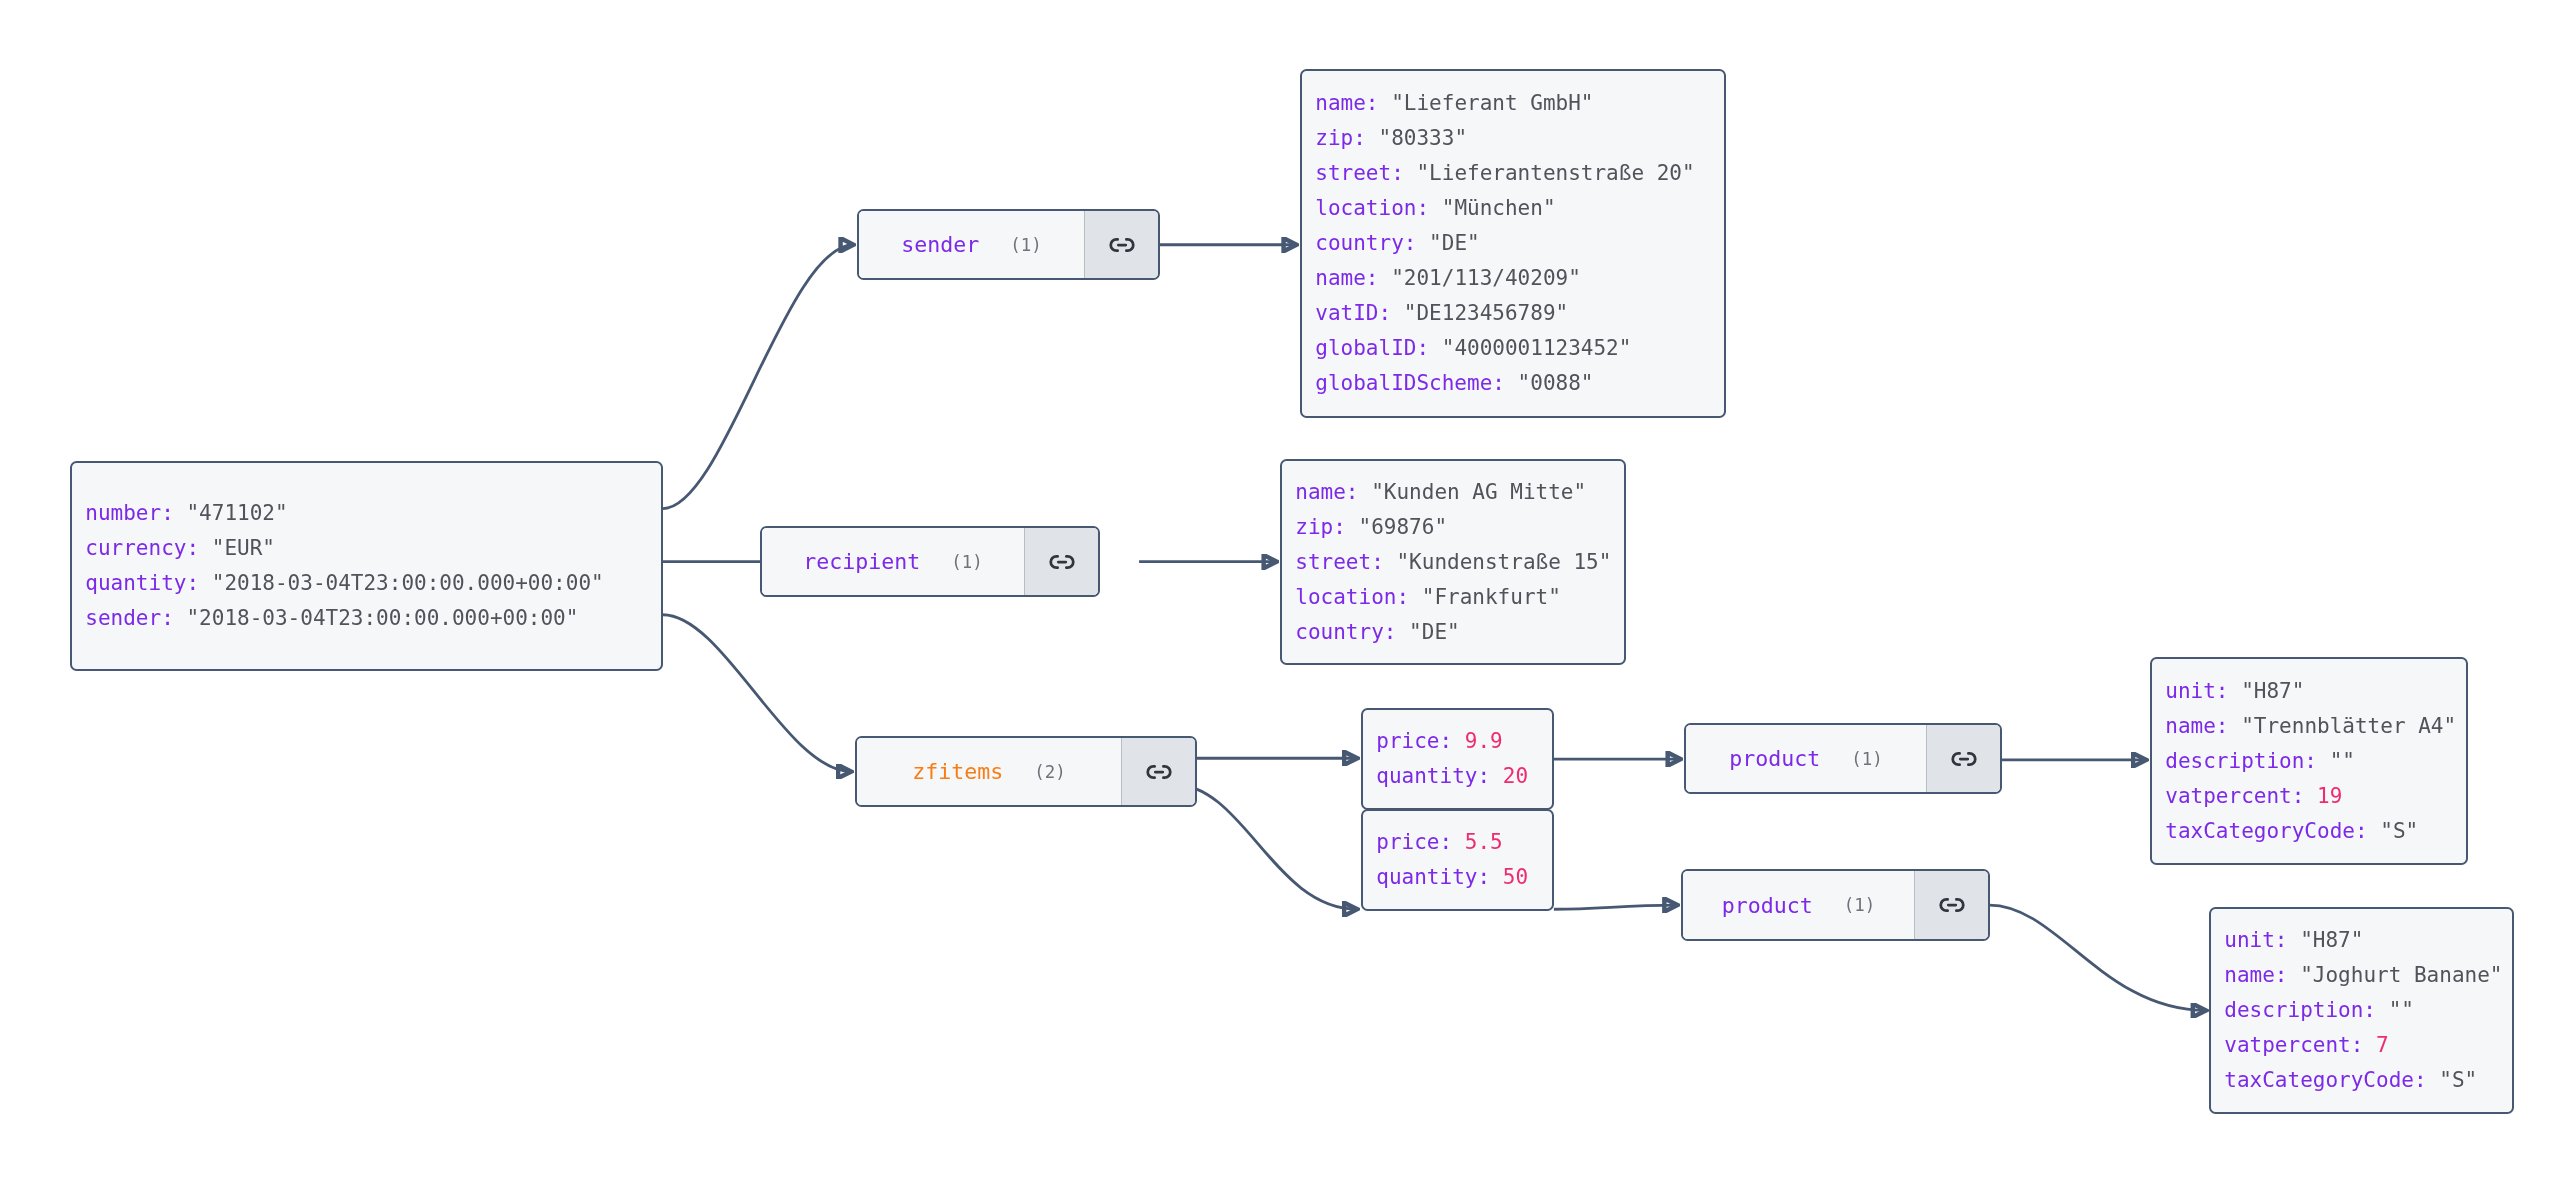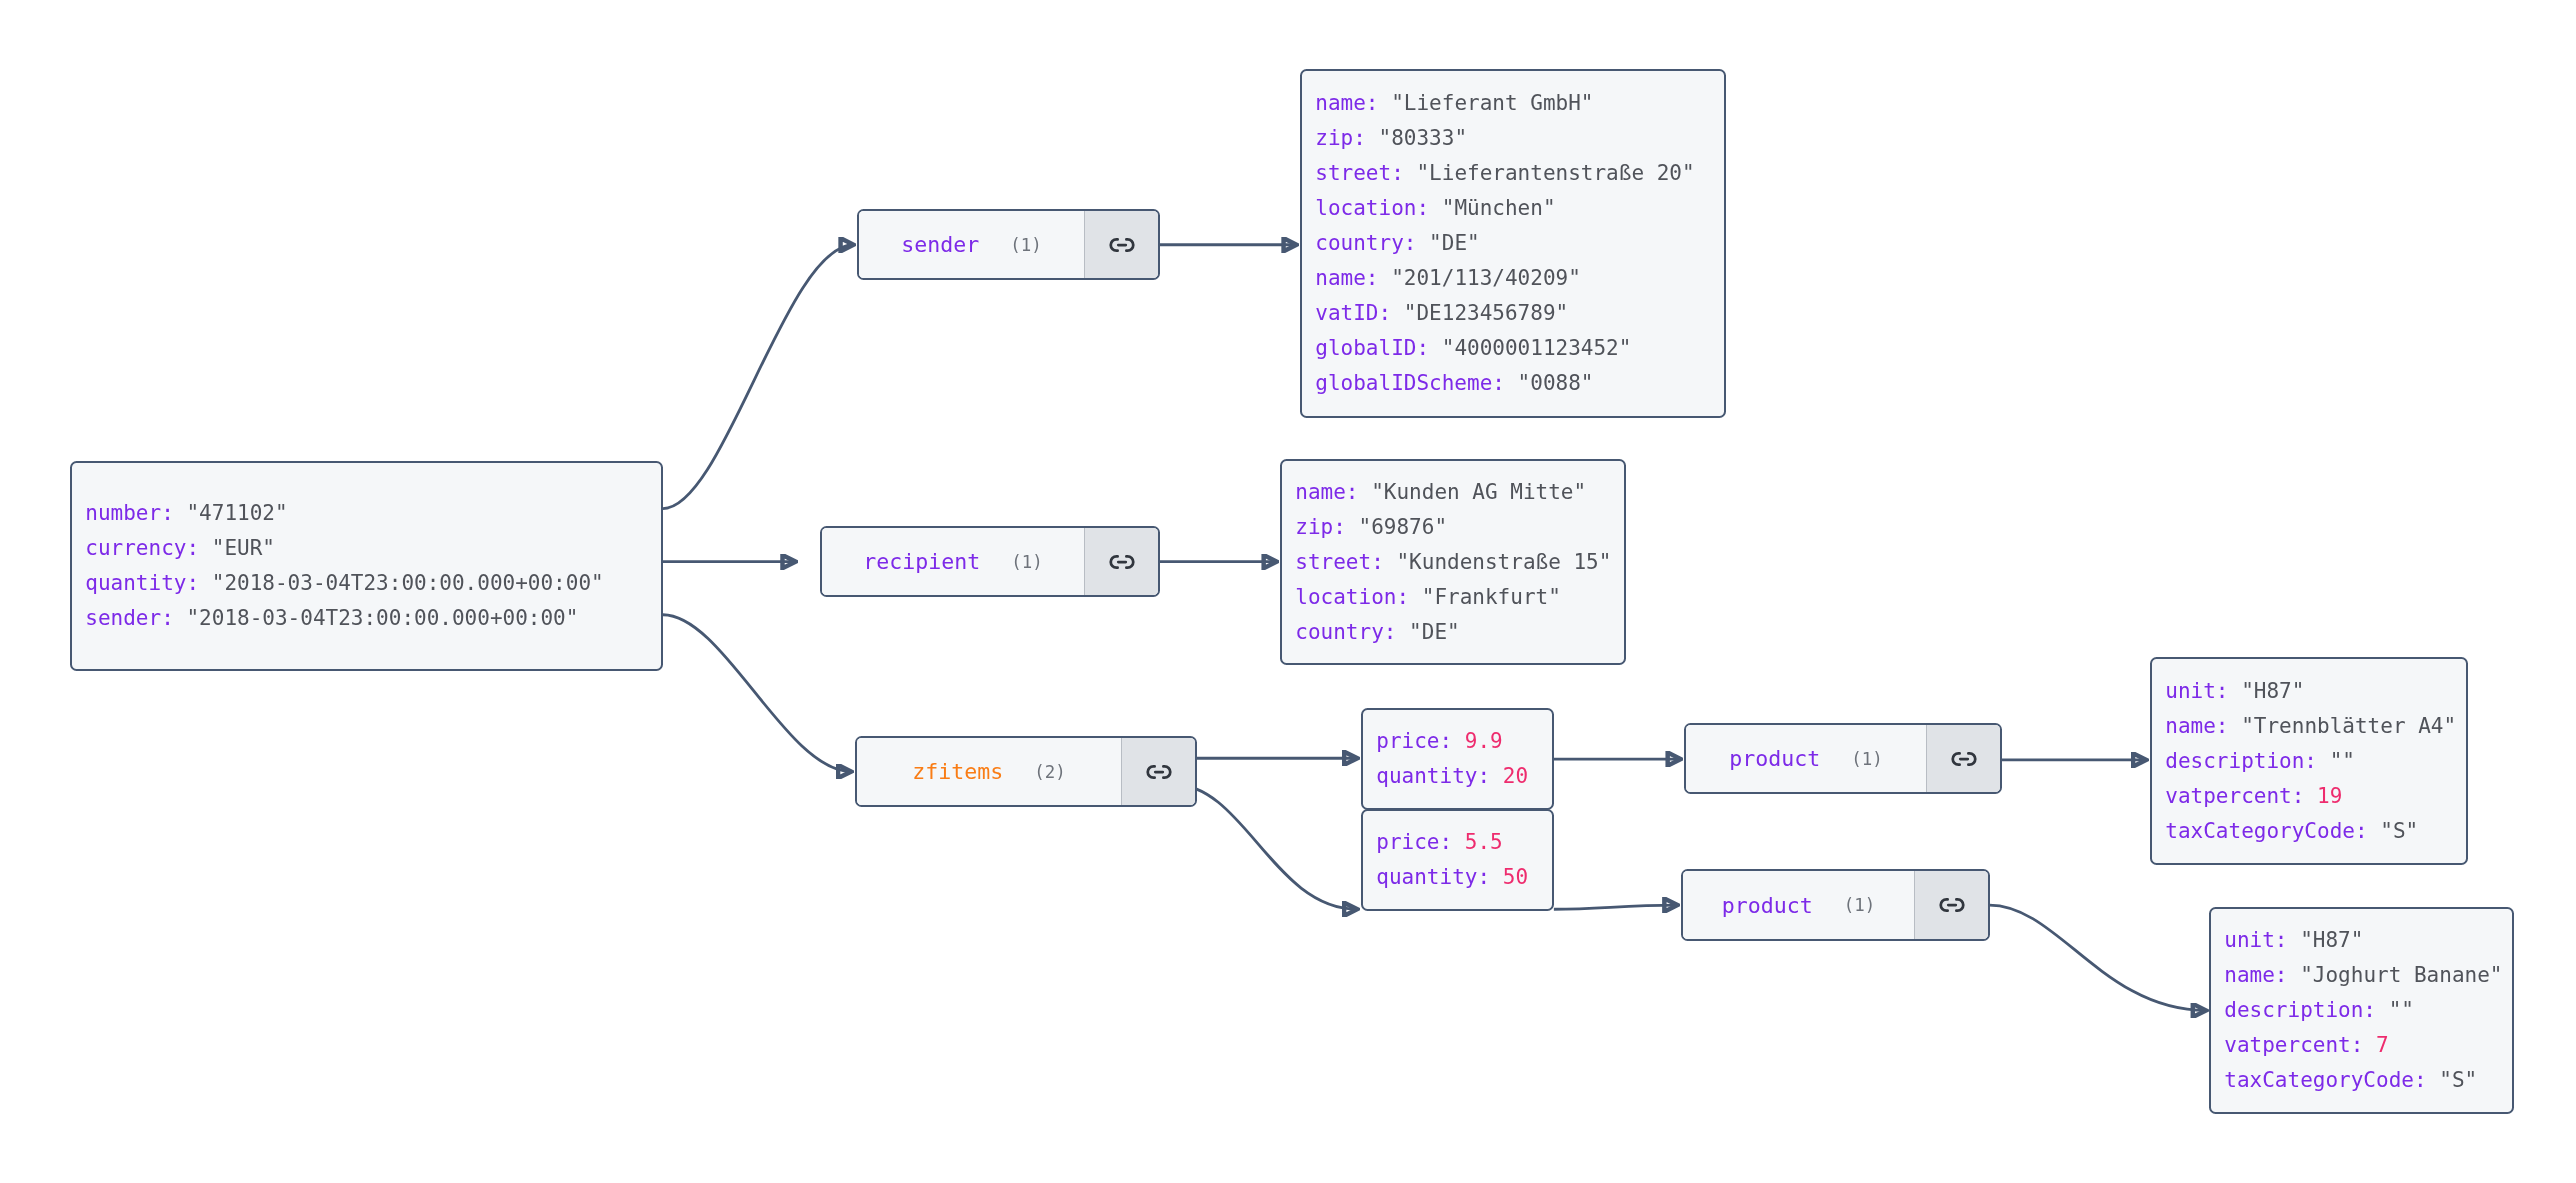--- a/index.html
+++ b/index.html
@@ -85,21 +85,21 @@
       <div class="row"><span class="k">zip:</span> <span class="v-string">"80333"</span></div>
       <div class="row"><span class="k">street:</span> <span class="v-string">"Lieferantenstraße 20"</span></div>
       <div class="row"><span class="k">location:</span> <span class="v-string">"München"</span></div>
       <div class="row"><span class="k">country:</span> <span class="v-string">"DE"</span></div>
       <div class="row"><span class="k">name:</span> <span class="v-string">"201/113/40209"</span></div>
       <div class="row"><span class="k">vatID:</span> <span class="v-string">"DE123456789"</span></div>
       <div class="row"><span class="k">globalID:</span> <span class="v-string">"4000001123452"</span></div>
       <div class="row"><span class="k">globalIDScheme:</span> <span class="v-string">"0088"</span></div>
     </div>
 
-  <div class="node collapsed" style="left:820px;top:526px;width:340px;height:71px">
+  <div class="node collapsed" style="left:760px;top:526px;width:340px;height:71px">
     <div class="label-area">
       <span class="nlabel">recipient</span>
       <span class="ncount">(1)</span>
     </div>
     <div class="link-area">
       <svg class="link-icon-svg" viewBox="0 0 24 24" fill="none" stroke="#31363e" stroke-width="2.2" stroke-linecap="round">
         <path d="M9 12h6"></path>
           <path d="M15.5 7.5h1a4.5 4.5 0 0 1 0 9h-1"></path>
           <path d="M8.5 7.5h-1a4.5 4.5 0 0 0 0 9h1"></path>
       </svg>

